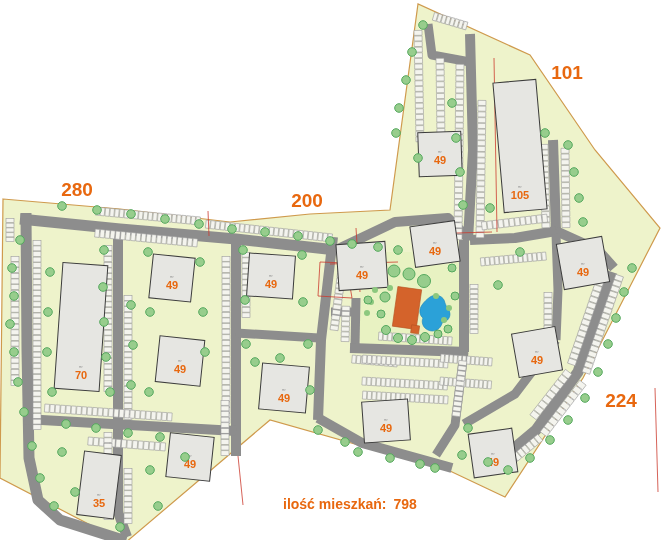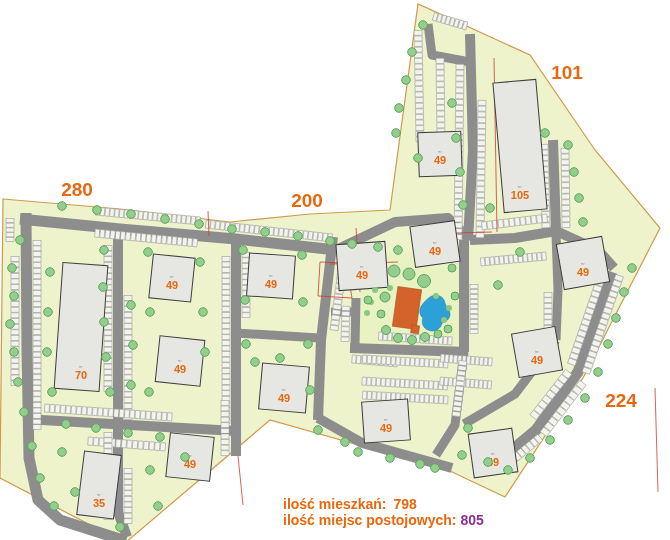--- a/index.html
+++ b/index.html
@@ -992,15 +992,14 @@
       <circle cx="488" cy="462" r="4.3" fill="#97cd8c" stroke="#55a95e" stroke-width="1"></circle>
       <circle cx="435" cy="468" r="4.3" fill="#97cd8c" stroke="#55a95e" stroke-width="1"></circle>
       <text x="77" y="196" text-anchor="middle" font-size="19" font-weight="bold" fill="#e8680f">280</text>
       <text x="307" y="207" text-anchor="middle" font-size="19" font-weight="bold" fill="#e8680f">200</text>
       <text x="567" y="79" text-anchor="middle" font-size="19" font-weight="bold" fill="#e8680f">101</text>
       <text x="621" y="407" text-anchor="middle" font-size="19" font-weight="bold" fill="#e8680f">224</text>
     </svg>
 
   <div class="summary">
     <div class="s-line"><span>ilość mieszkań:</span><span class="v1">798</span></div>
-    <div class="s-line"><span>ilość miejsc postojowych:</span><span class="v2">805</span></div>
   </div>
 </div>
 
 </body></html>

